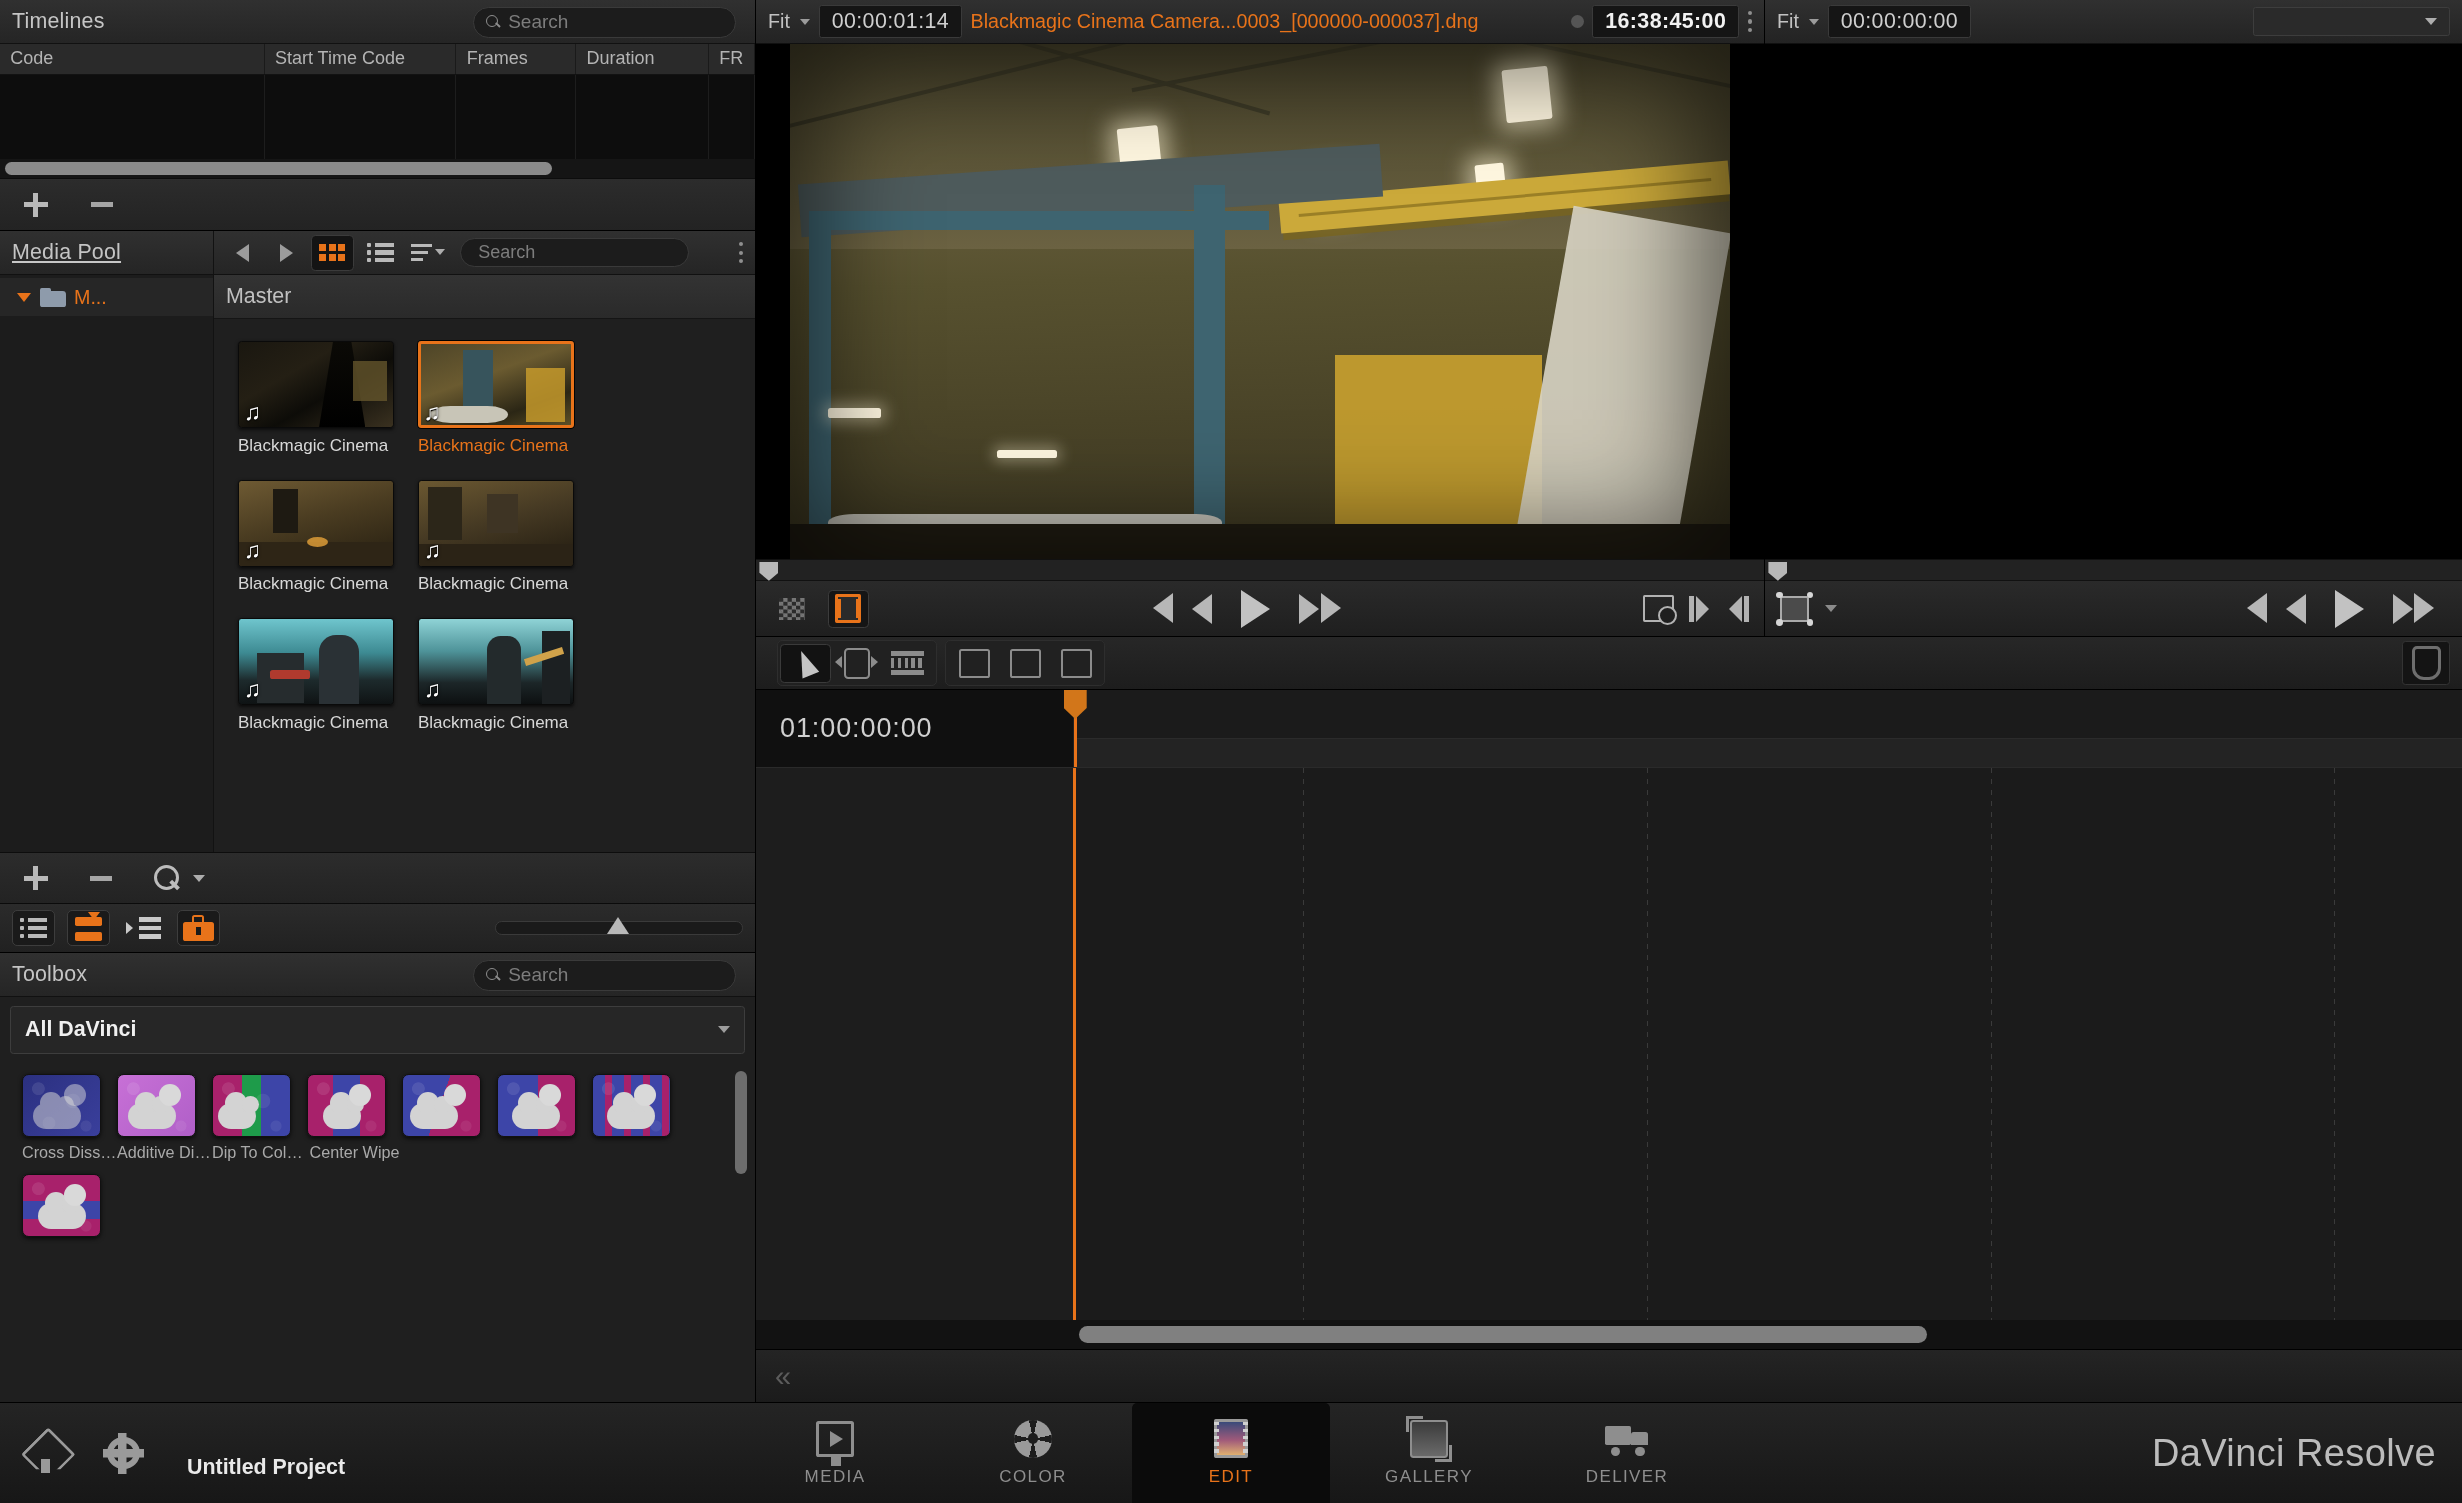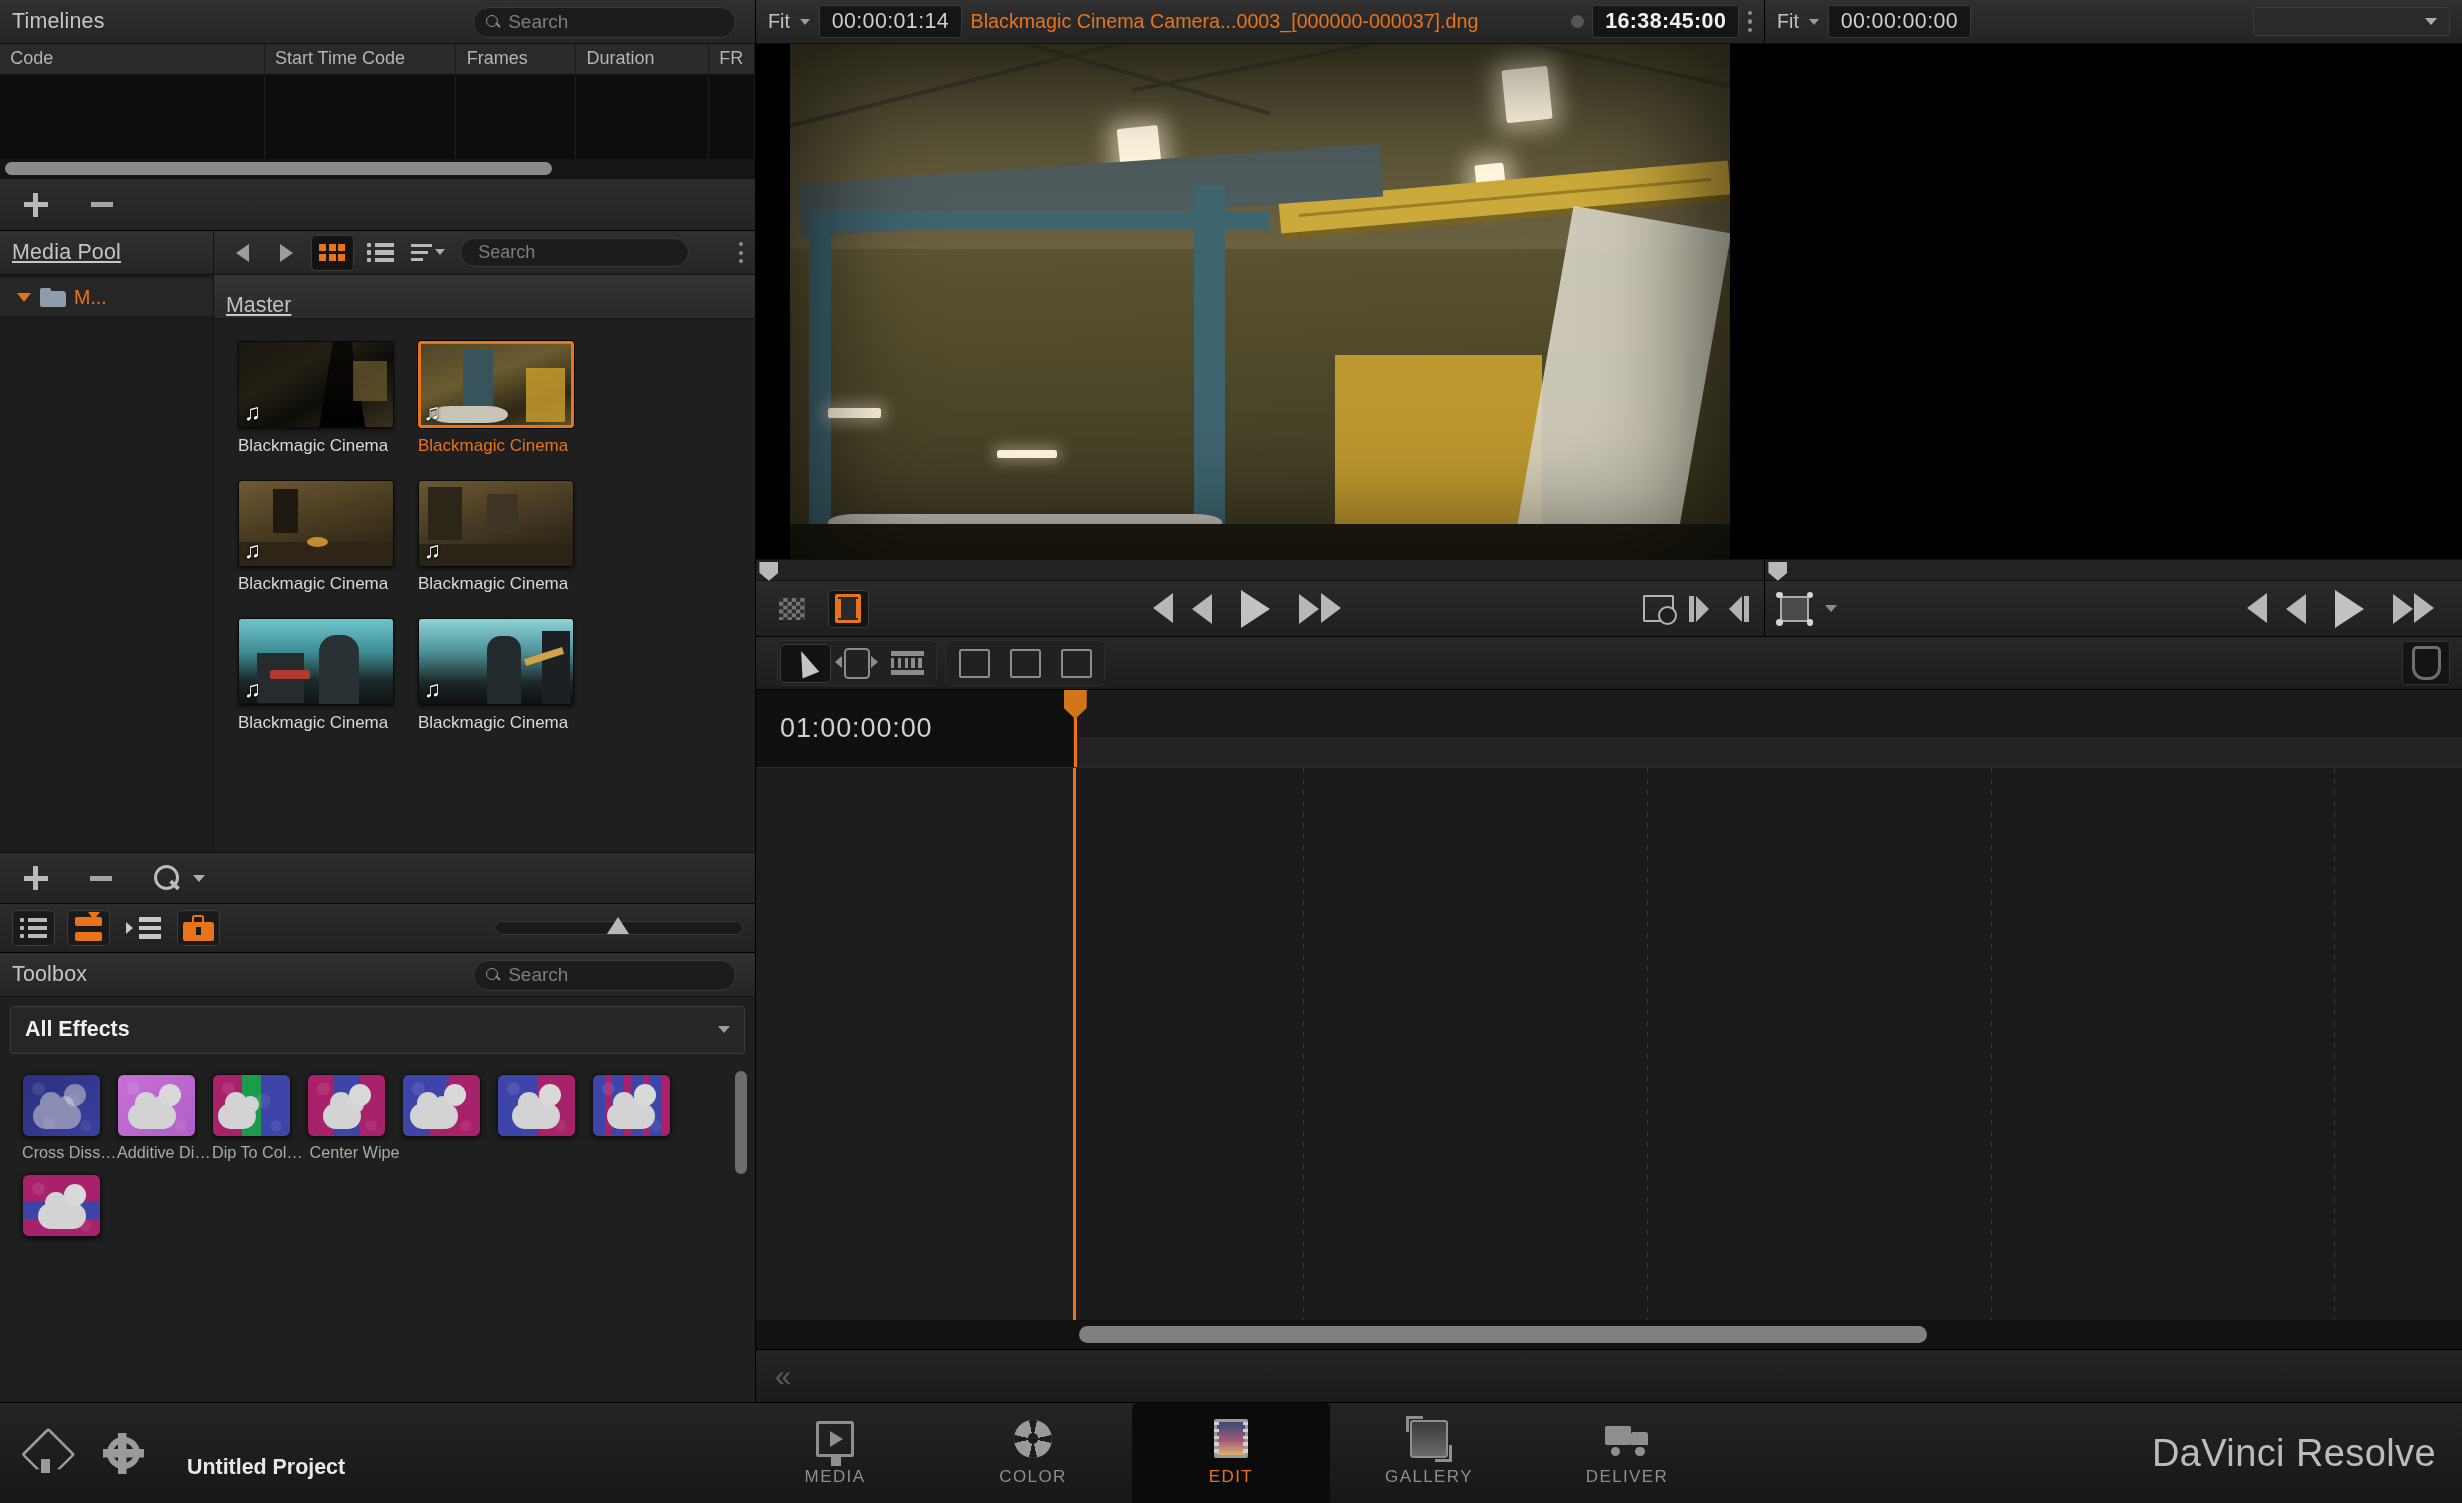--- a/index.html
+++ b/index.html
@@ -80,22 +80,22 @@
   .mp-body { flex:1; display:flex; min-height:0; }
   .mp-tree { width:214px; background:#1c1c1c; border-right:1.7px solid #121212; padding-top:3.4px; }
   .tree-row { height:38px; display:flex; align-items:center; gap:8.5px; padding-left:17px; background:#262626; cursor:pointer;}
   .tri-dn { width:0;height:0;border-left:7.7px solid transparent;border-right:7.7px solid transparent;border-top:9.4px solid #e8731a;}
   .folder { width:26px;height:19.7px;position:relative;}
   .folder::before{content:"";position:absolute;left:0;top:3.4px;width:26px;height:16.2px;background:#8e9bab;border-radius:1.7px 3.4px 2.6px 2.6px;}
   .folder::after{content:"";position:absolute;left:0;top:0px;width:11px;height:6px;background:#8e9bab;border-radius:1.7px 1.7px 0 0;}
   .tree-label { font-size:19.7px; color:#e8731a; }
 
   .mp-content { flex:1; display:flex; flex-direction:column; background:#1f1f1f; min-width:0;}
-  .master-bar { height:44px; display:flex; align-items:flex-end; padding-left:12px;
-                background:linear-gradient(180deg,#333,#2a2a2a); border-bottom:0.9px solid #151515;text-decoration:underline;}
+  .master-bar { height:44px; display:flex; align-items:center; padding-left:12px;
+                background:linear-gradient(180deg,#333,#2a2a2a); border-bottom:0.9px solid #151515;}
   .master-bar span { font-size:21.4px; color:#c0c0c0;}
   .thumbs { flex:1; padding:22px 0 0 24px; display:flex; flex-wrap:wrap; align-content:flex-start; gap:0; overflow:hidden;}
   .thumb-cell { width:156px; margin:0 24px 24px 0; cursor:pointer;}
   .thumb-img { width:156px; height:87px; border-radius:3.4px; position:relative; overflow:hidden;
                border:0.9px solid #0a0a0a; box-shadow:0 1.7px 3.4px rgba(0,0,0,.6);}
   .thumb-cell.sel .thumb-img { border:3.4px solid #e8731a; box-shadow:0 0 0 0.9px #000; }
   .note { position:absolute; left:5.1px; bottom:3.4px; font-size:23px; color:#fff; line-height:1;
           text-shadow:0 0 3.4px #000,0 0.9px 0.9px #000; }
   .thumb-cell.sel .note { left:2.6px; bottom:0.9px; }
   .thumb-label { margin-top:7.7px; font-size:17px; color:#d8d8d8; white-space:nowrap; overflow:hidden; text-align:center;}
@@ -516,21 +516,21 @@
 
       <div class="toolbox">
         <div class="panel-header">
           <div class="panel-title">Toolbox</div>
           <div class="search-box">
             <div class="mag"></div>
             <span>Search</span>
           </div>
         </div>
         <div class="effects-select">
-          <span>All Effects</span>
+          <span>All DaVinci</span>
           <div class="caretd"></div>
         </div>
         <div class="tb-scroll">
           <div class="tb-scrollbar"></div>
           <div class="fx-grid">
 
             <div class="fx-cell">
               <div class="fx-tile" style="background:linear-gradient(135deg,#2b3080,#3a3f9c);">
                 <div class="starpat"></div>
                   <div class="cloud" style="opacity:.55"></div>

